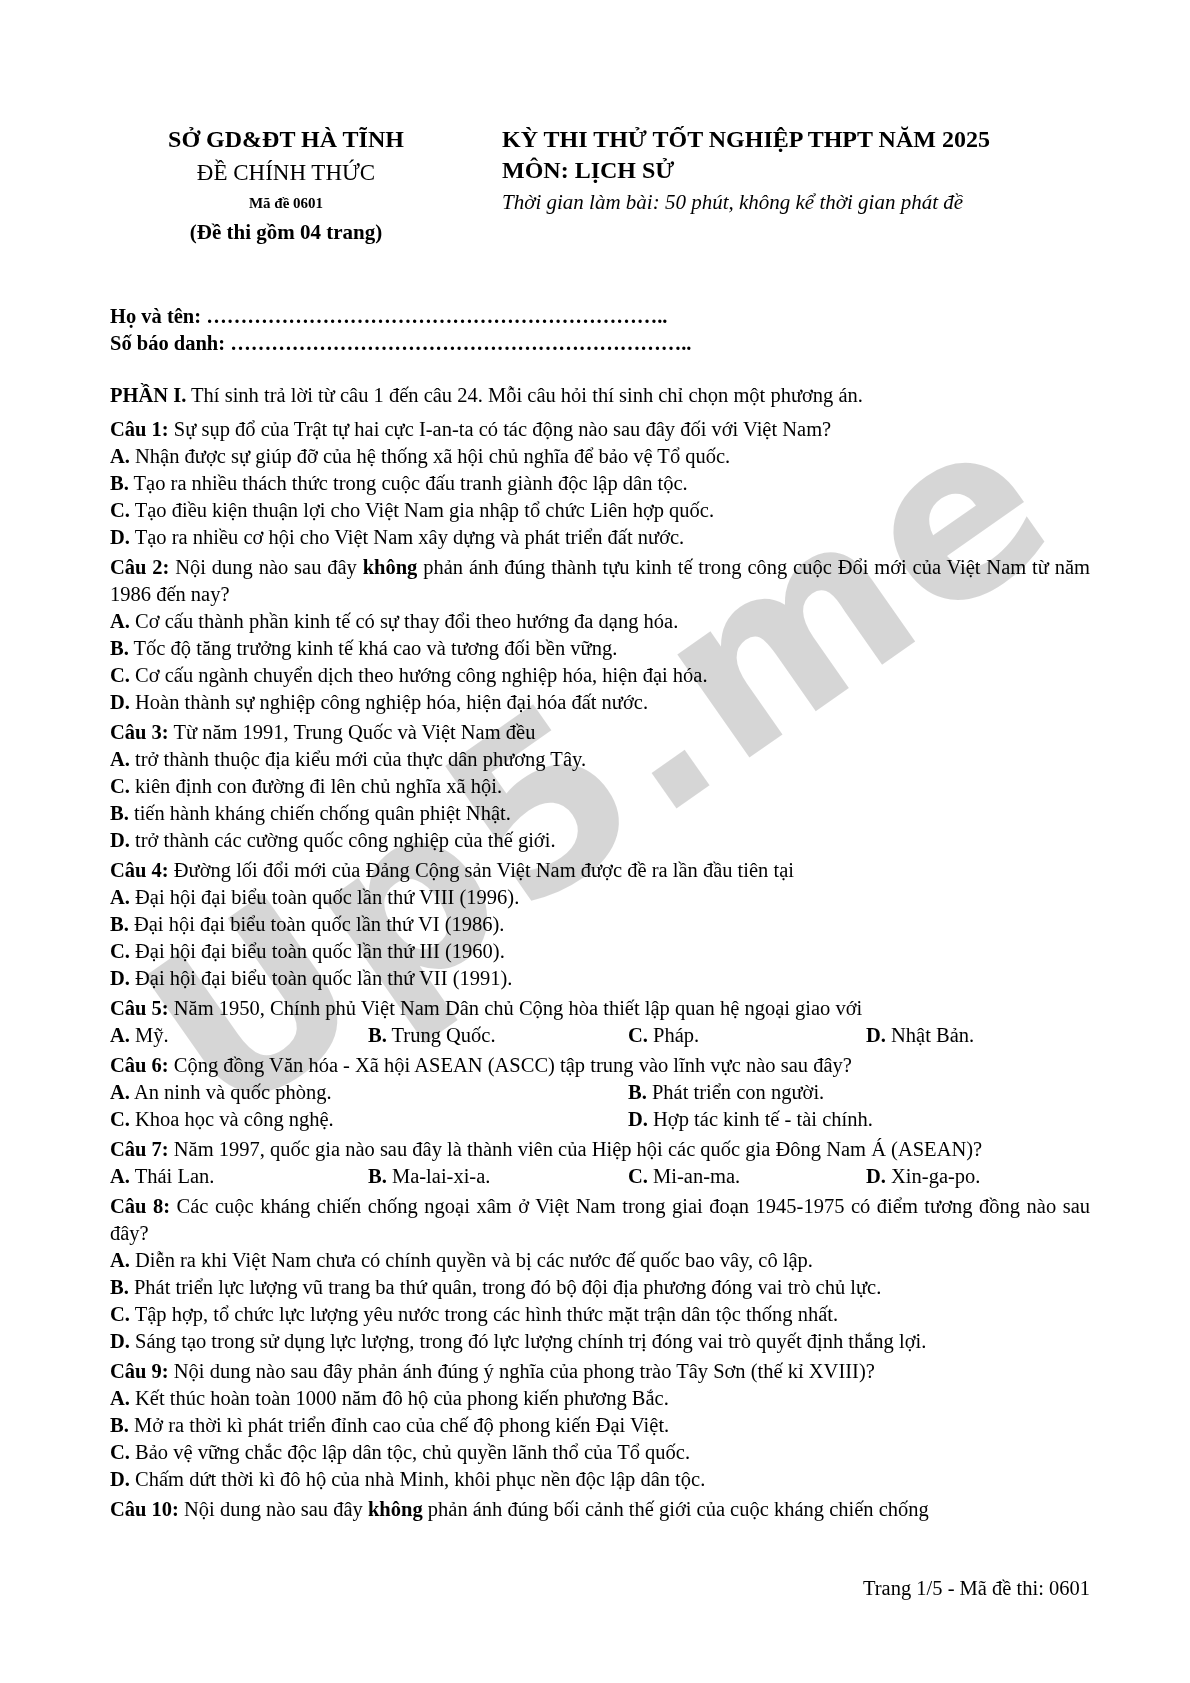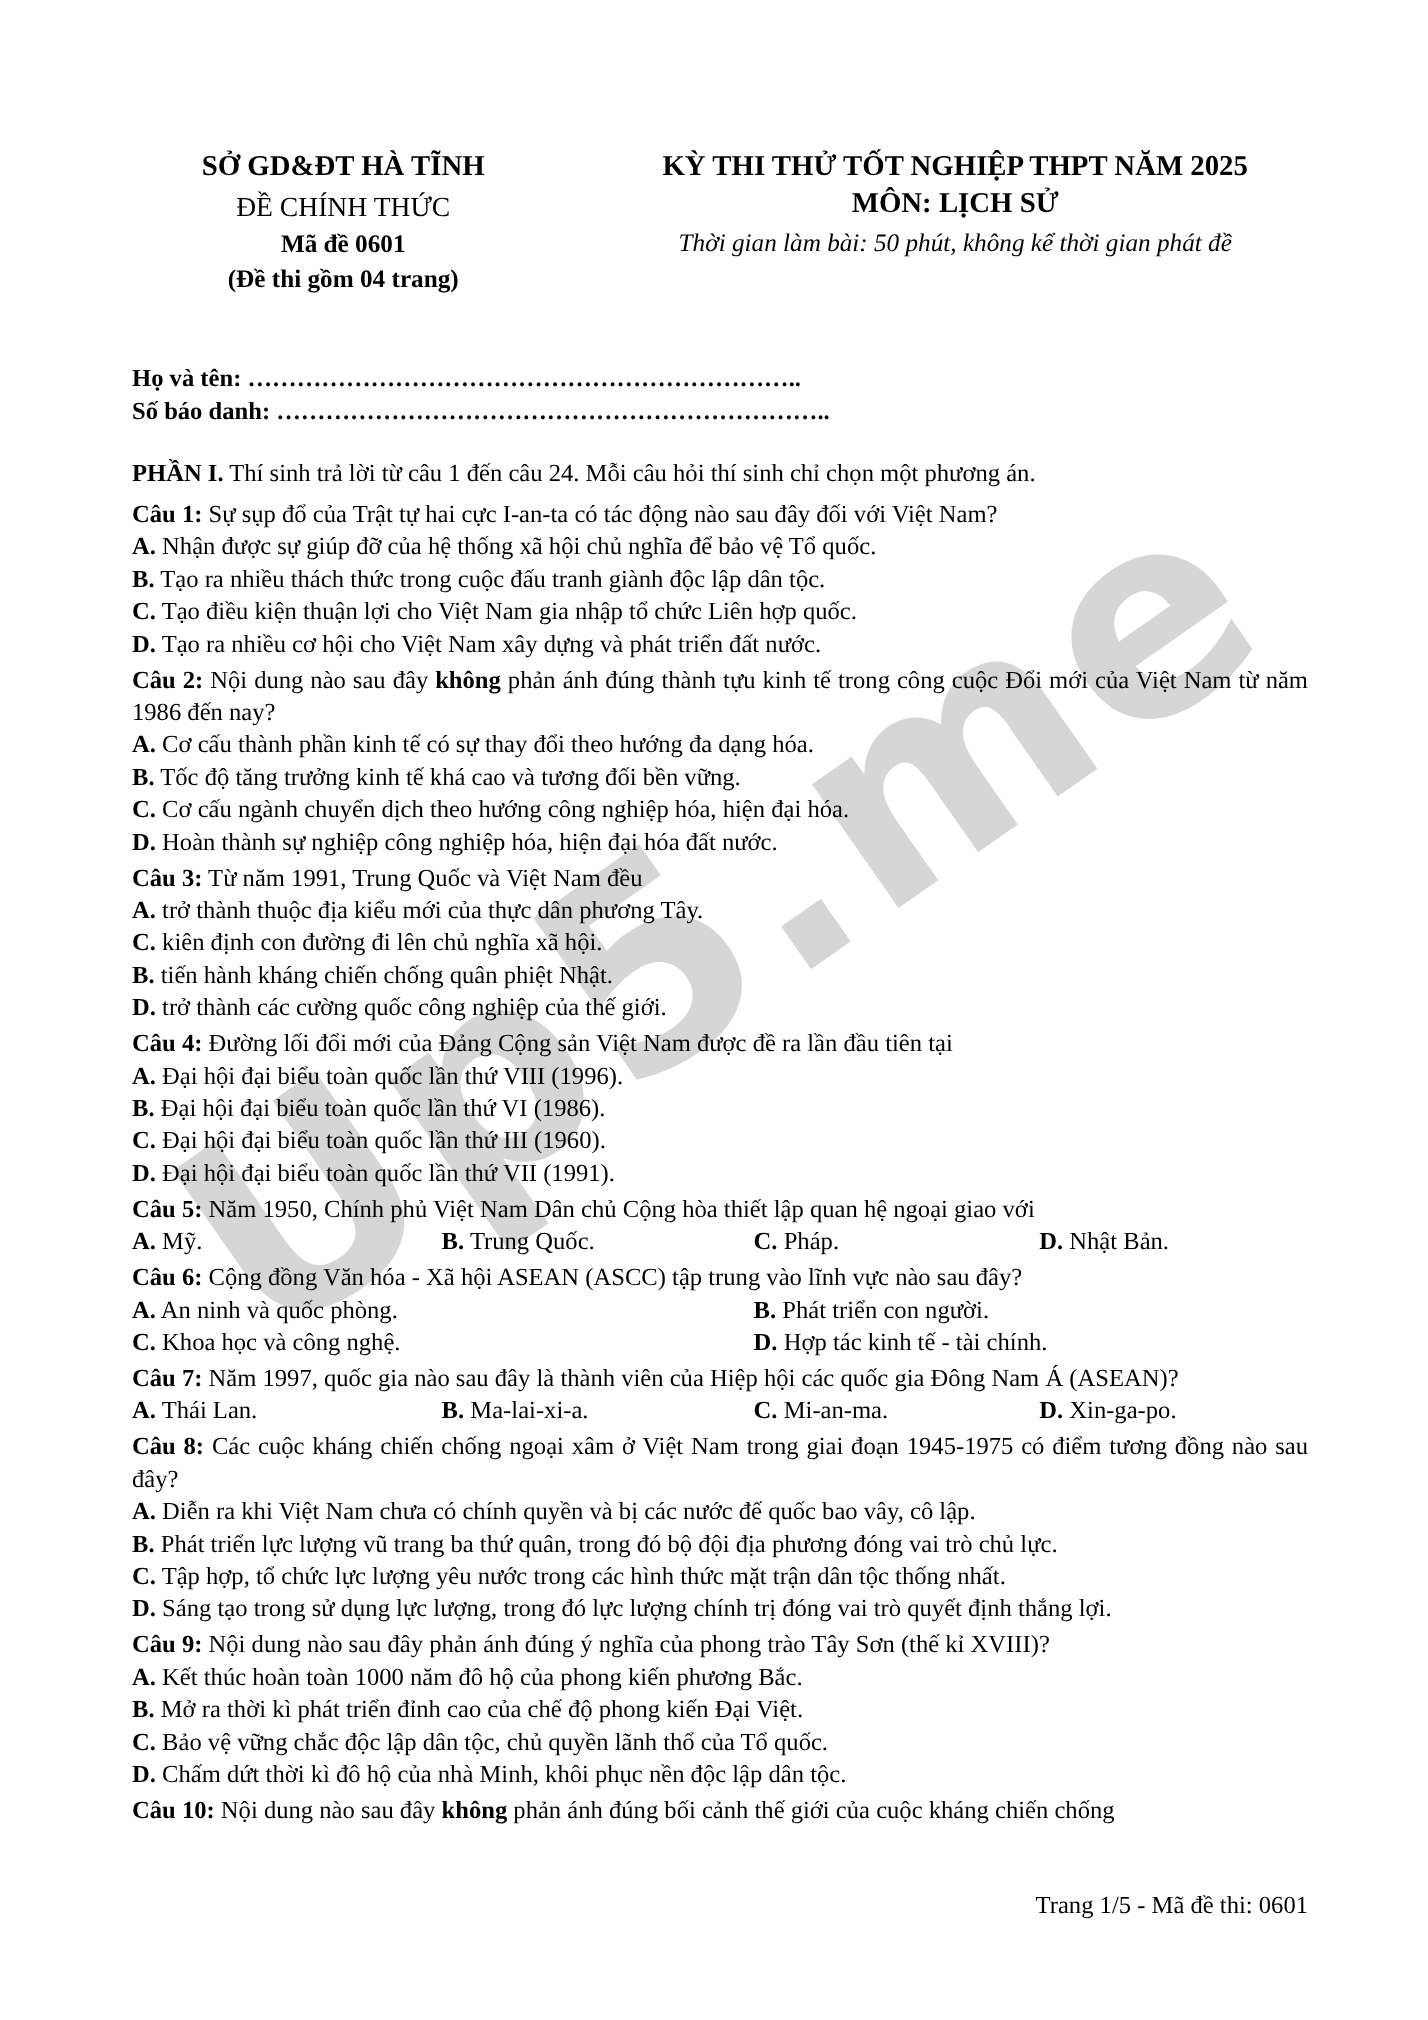--- a/index.html
+++ b/index.html
@@ -23,24 +23,24 @@
     letter-spacing: 6px;
     color: rgba(0, 0, 0, 0.16);
     white-space: nowrap;
     z-index: 0;
   }
   .content { position: absolute; inset: 0; z-index: 1; }
 
   
   .header-row { position: absolute; top: 124px; left: 110px; right: 100px; display: flex; }
   .h-left { width: 352px; text-align: center; }
-  .h-right { flex: 1; text-align: center; padding-left: 40px; }
+  .h-right { flex: 1; text-align: left; padding-left: 40px; }
   .h-org { font-size: 24px; font-weight: bold; line-height: 30px; }
   .h-official { font-size: 23px; line-height: 30px; margin-top: 4px; }
-  .h-code { font-size: 21px; font-weight: bold; line-height: 30px; }
+  .h-code { font-size: 15px; font-weight: bold; line-height: 30px; }
   .h-pages { font-size: 21px; font-weight: bold; line-height: 28px; }
   .h-title { font-size: 24px; font-weight: bold; line-height: 30px; }
   .h-subject { font-size: 24px; font-weight: bold; line-height: 30px; margin-top: 1px; }
   .h-time { font-size: 21px; font-style: italic; line-height: 30px; margin-top: 2px; }
 
   
   .student { position: absolute; top: 303px; left: 110px; right: 100px; }
   .student-line { margin: 0; font-size: 20.5px; line-height: 27px; font-weight: bold; }
   .part { position: absolute; top: 382px; left: 110px; right: 100px; }
   .part p { margin: 0; font-size: 20.5px; line-height: 27px; }

